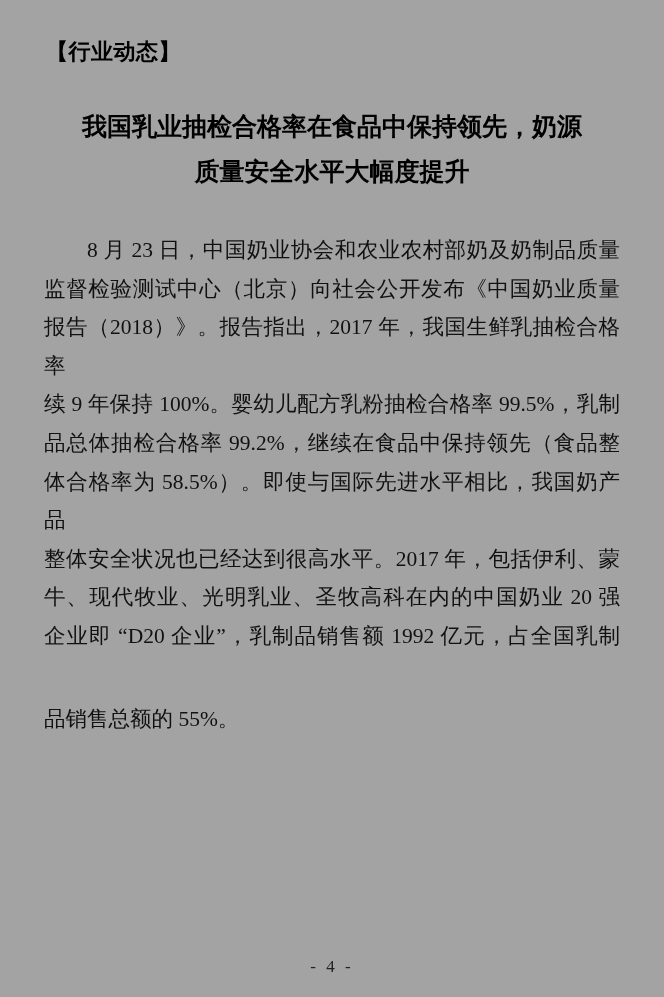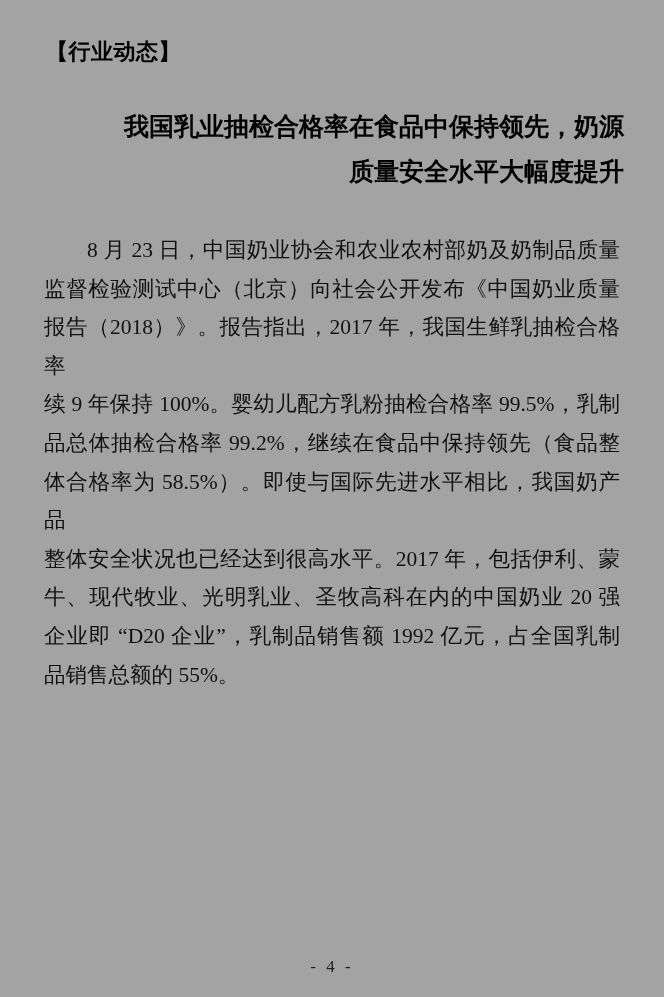--- a/index.html
+++ b/index.html
@@ -23,21 +23,21 @@
     font-size: 22px;
     letter-spacing: 0.5px;
     color: #000;
     white-space: nowrap;
   }
   .article-title {
     position: absolute;
     left: 40px;
     right: 40px;
     top: 104px;
-    text-align: right;
+    text-align: center;
     font-weight: 700;
     font-size: 25px;
     line-height: 45px;
     color: #000;
   }
   .article-title .title-line { display: block; }
   .body-text {
     position: absolute;
     left: 44px;
     width: 576px;
@@ -46,21 +46,21 @@
     line-height: 38.6px;
     color: #111;
   }
   .body-line {
     text-align: justify;
     text-align-last: justify;
     white-space: nowrap; 
   }
   .body-line.justified { white-space: normal; }
   .body-line.first-line { text-indent: 43px; }
-  .body-line.last-line { text-align-last: left; }
+  .body-line.last-line { text-align-last: left; margin-top: 44px; }
   .page-number {
     position: absolute;
     left: 0;
     right: 0;
     top: 957px;
     text-align: center;
     font-size: 17px;
     letter-spacing: 3px;
     color: #222;
   }

